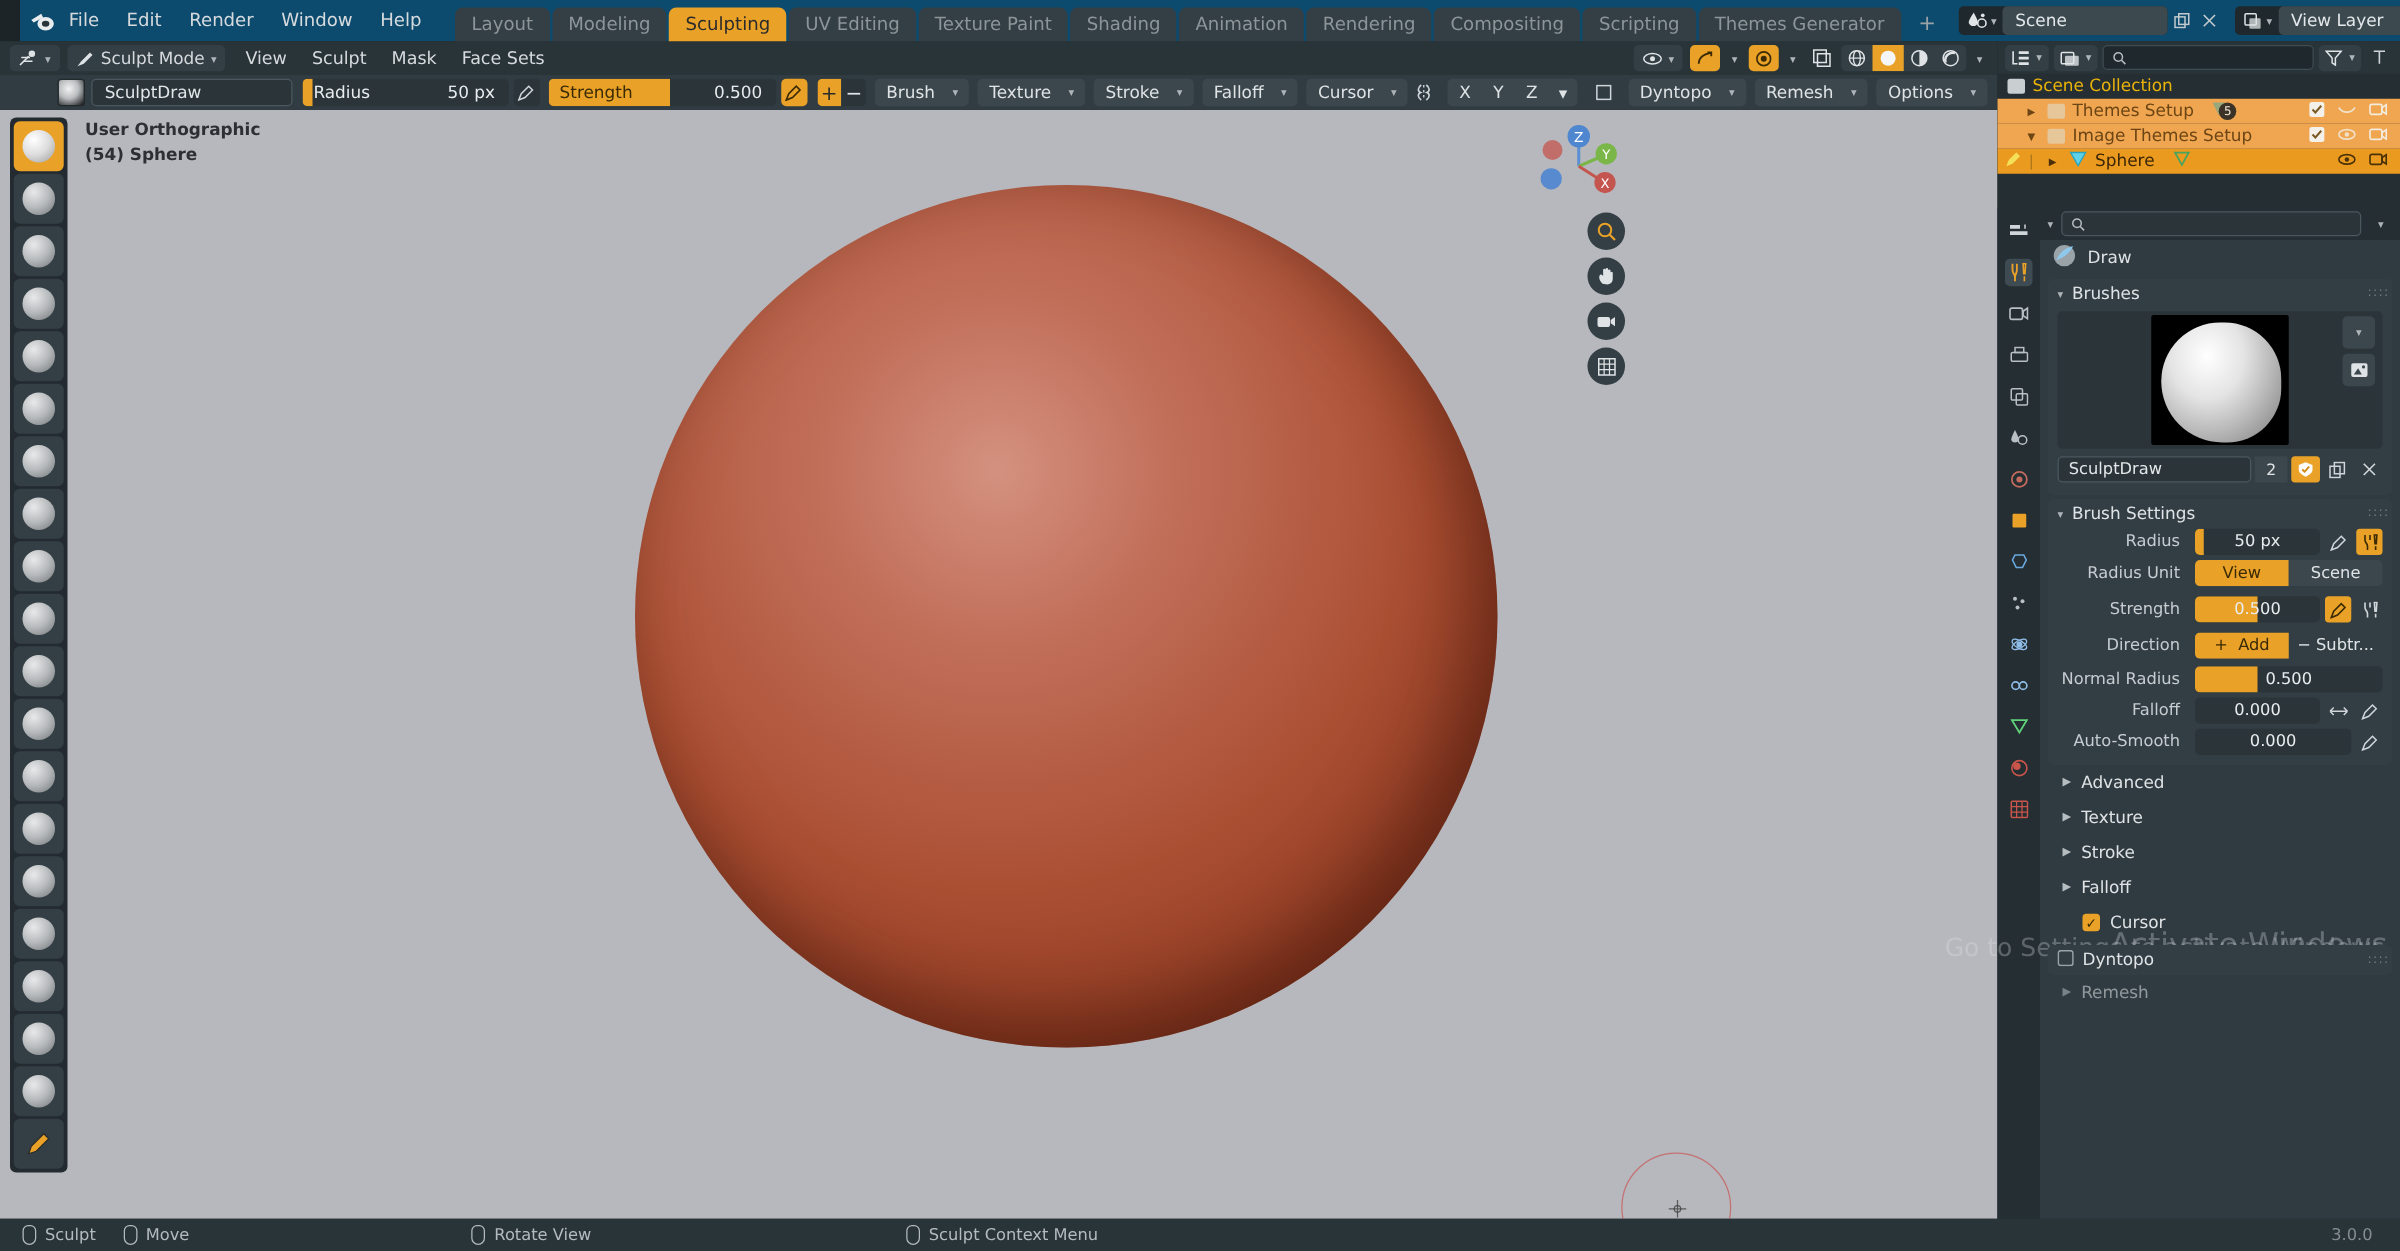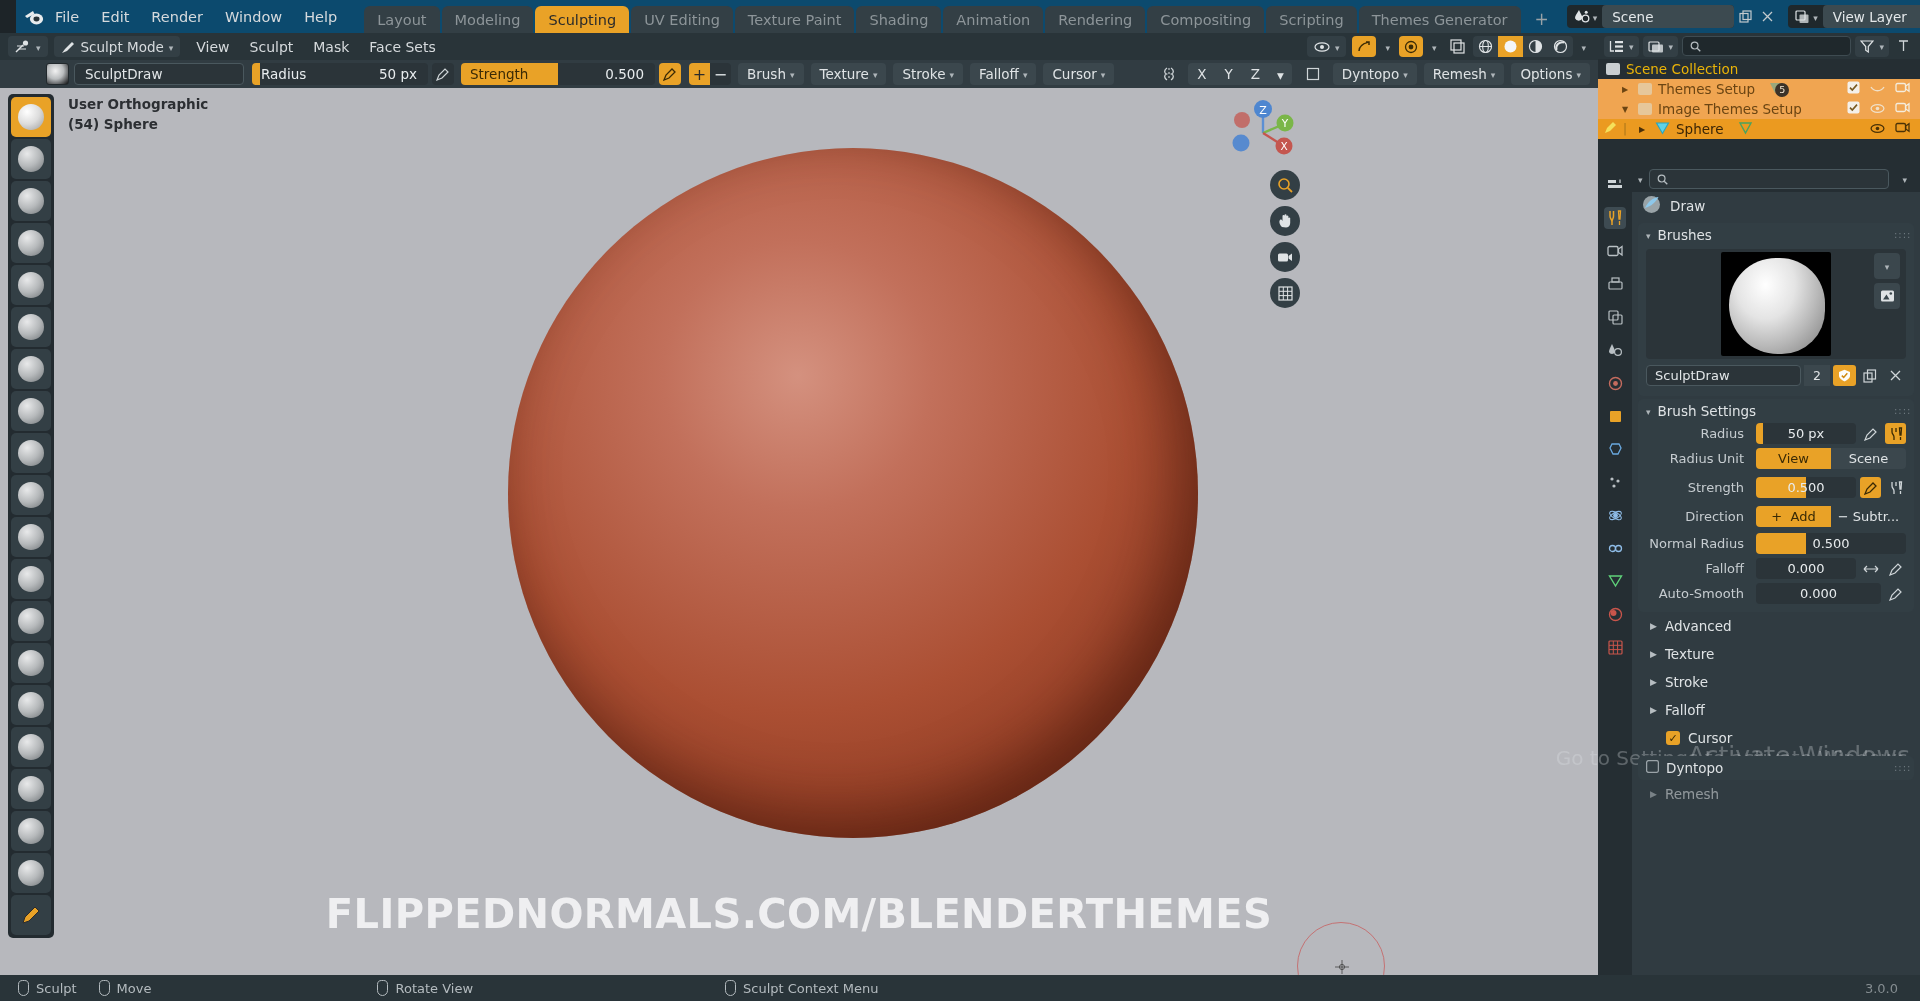--- a/index.html
+++ b/index.html
@@ -92,21 +92,21 @@
   }
   .slider .fill { position:absolute; left:0; top:0; bottom:0; background:#e9a227; }
   .slider .lbl { position:relative; z-index:2; font-size:13.5px; padding-left:9px; }
   .slider .val { position:relative; z-index:2; font-size:13.5px; margin-left:auto; padding-right:11px; }
   .icon-btn { width:22px;height:22px;border-radius:4px;display:flex;align-items:center;justify-content:center;background:#2b3439;margin-left:4px;}
   .icon-btn.on { background:#e9a227; }
   .pm-group { display:flex; margin-left:8px; border-radius:4px; overflow:hidden; }
   .pm-btn { width:21px;height:22px;display:flex;align-items:center;justify-content:center;font-size:16px;color:#e0e4e6;background:#2b3439;}
   .pm-btn.on { background:#e9a227; color:#2b2b2b; }
   .dd {
-    display:flex;align-items:center;gap:4px;background:#3b474d;border-radius:4px;
+    display:flex;align-items:center;gap:14px;background:#3b474d;border-radius:4px;
     height:22px;padding:0 9px;color:#dfe3e5;font-size:13.5px;margin-left:7px;
   }
   .ts-right { margin-left:auto; display:flex; align-items:center; gap:0; padding-right:8px; }
   .xyz { display:flex; background:#3b474d; border-radius:4px; overflow:hidden; margin-left:6px;}
   .xyz span { padding:2px 9px; font-size:13.5px; color:#dfe3e5; height:22px; display:flex;align-items:center;}
 
   
   .viewport {
     position: absolute; top: 88px; left: 0; width: 1598px; height: 887px;
     background: #b7b8bd; overflow: hidden;
@@ -575,21 +575,20 @@
       </div>
     </div>
 
     <div class="brush-cursor">
       <svg width="20" height="20" viewBox="0 0 20 20" style="position:absolute;left:34px;top:34px;">
           <path d="M10 3 V17 M3 10 H17" stroke="rgba(60,60,60,0.75)" stroke-width="1"></path>
           <circle cx="10" cy="10" r="2.6" fill="none" stroke="rgba(60,60,60,0.75)" stroke-width="1"></circle>
         </svg>
     </div>
 
-    <div class="watermark">FLIPPEDNORMALS.COM/BLENDERTHEMES</div>
   </div>
 
   <div class="outliner">
     <div class="ol-header">
       <div class="vh-btn" style="margin:0;padding:0 5px;">
         <svg width="15" height="13" viewBox="0 0 15 13">
             <path d="M1.5 1 V11 H5" stroke="#dfe3e5" stroke-width="1.3" fill="none"></path>
             <rect x="6" y="1" width="8" height="2.2" fill="#dfe3e5"></rect>
             <rect x="6" y="5.4" width="8" height="2.2" fill="#dfe3e5"></rect>
             <rect x="6" y="9.8" width="8" height="2.2" fill="#dfe3e5"></rect>

